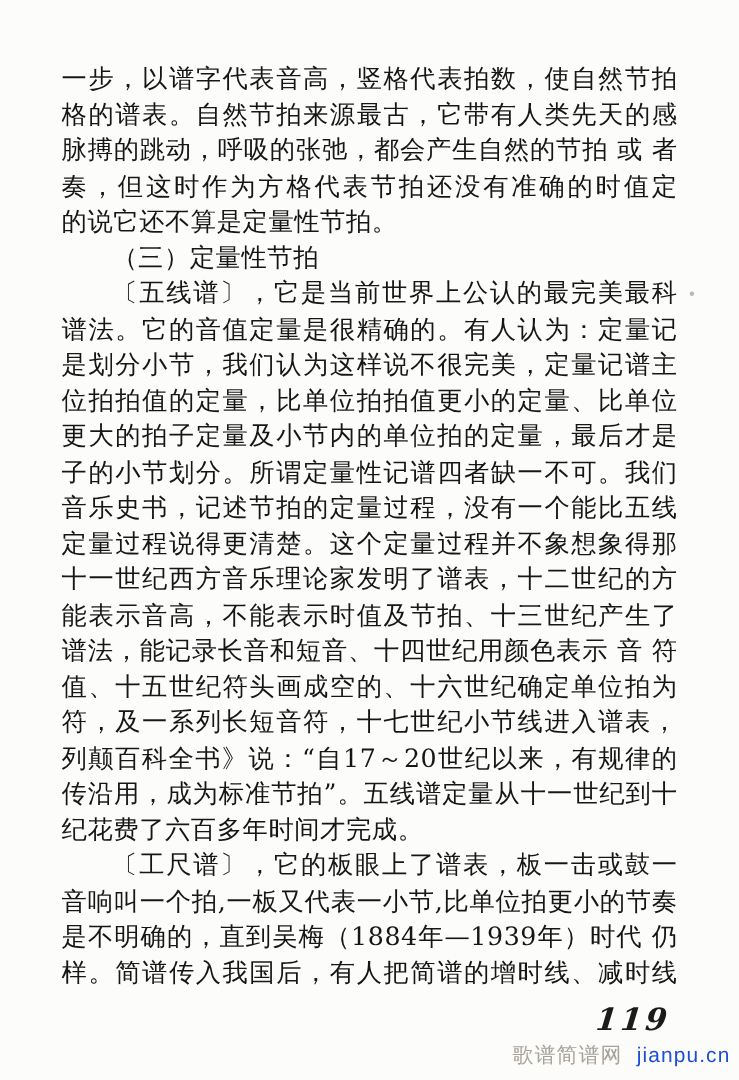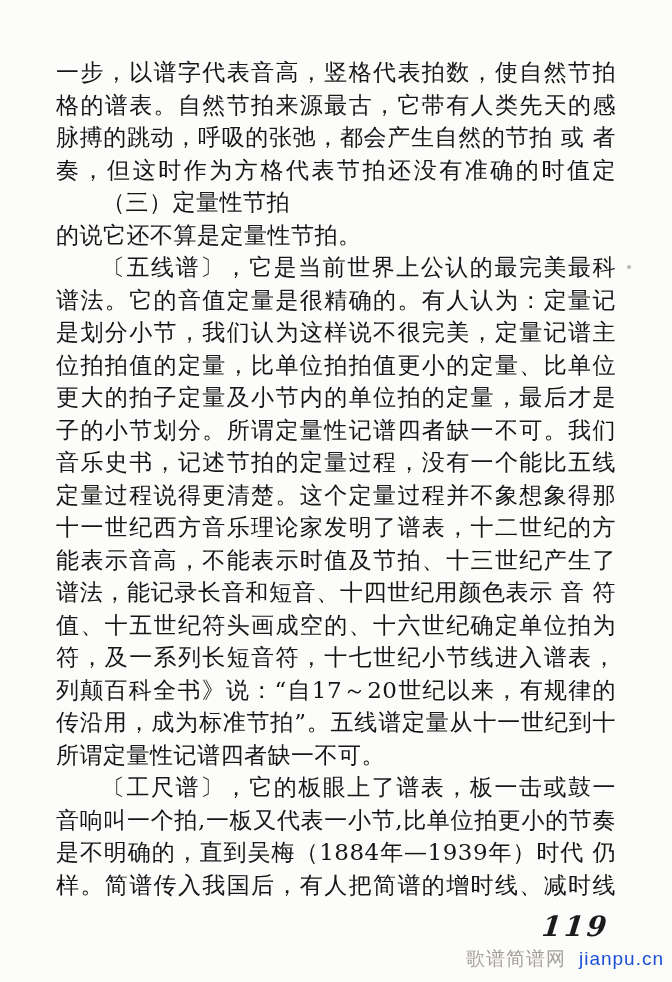--- a/index.html
+++ b/index.html
@@ -78,38 +78,38 @@
 </head>
 <body>
 
 <div class="page">
 
   <div class="text-block">
       <div class="line justify">一步，以谱字代表音高，竖格代表拍数，使自然节拍进入方</div>
       <div class="line justify">格的谱表。自然节拍来源最古，它带有人类先天的感应性。</div>
       <div class="line justify">脉搏的跳动，呼吸的张弛，都会产生自然的节拍 或 者 说 节</div>
       <div class="line justify">奏，但这时作为方格代表节拍还没有准确的时值定量，严格</div>
+      <div class="line">的说它还不算是定量性节拍。</div>
       <div class="line indent">（三）定量性节拍</div>
-      <div class="line">的说它还不算是定量性节拍。</div>
       <div class="line indent justify">〔五线谱〕，它是当前世界上公认的最完美最科学的记</div>
       <div class="line justify">谱法。它的音值定量是很精确的。有人认为：定量记谱主要</div>
       <div class="line justify">是划分小节，我们认为这样说不很完美，定量记谱主要是单</div>
       <div class="line justify">位拍拍值的定量，比单位拍拍值更小的定量、比单位拍拍值</div>
       <div class="line justify">更大的拍子定量及小节内的单位拍的定量，最后才是不同拍</div>
       <div class="line justify">子的小节划分。所谓定量性记谱四者缺一不可。我们谈到的</div>
       <div class="line justify">音乐史书，记述节拍的定量过程，没有一个能比五线谱节拍</div>
       <div class="line justify">定量过程说得更清楚。这个定量过程并不象想象得那简单，</div>
       <div class="line justify">十一世纪西方音乐理论家发明了谱表，十二世纪的方块谱只</div>
       <div class="line justify">能表示音高，不能表示时值及节拍、十三世纪产生了有量记</div>
       <div class="line justify">谱法，能记录长音和短音、十四世纪用颜色表示 音 符 的 时</div>
       <div class="line justify">值、十五世纪符头画成空的、十六世纪确定单位拍为四分音</div>
       <div class="line justify">符，及一系列长短音符，十七世纪小节线进入谱表，英《不</div>
       <div class="line justify">列颠百科全书》说：“自17～20世纪以来，有规律的节拍相</div>
       <div class="line justify">传沿用，成为标准节拍”。五线谱定量从十一世纪到十六世</div>
-      <div class="line">所谓定量性记谱四者缺一不可。</div>
+      <div class="line">纪花费了六百多年时间才完成。</div>
       <div class="line indent justify">〔工尺谱〕，它的板眼上了谱表，板一击或鼓一击一个</div>
       <div class="line justify">音响叫一个拍,一板又代表一小节,比单位拍更小的节奏定量</div>
       <div class="line justify">是不明确的，直到吴梅（1884年—1939年）时代 仍 然 是 这</div>
       <div class="line justify">样。简谱传入我国后，有人把简谱的增时线、减时线用在工</div>
     </div>
 
   <div class="page-number">119</div>
 
   <div class="watermark">
     <span class="site-name" style="color: rgb(167, 162, 154);">歌谱简谱网</span>

